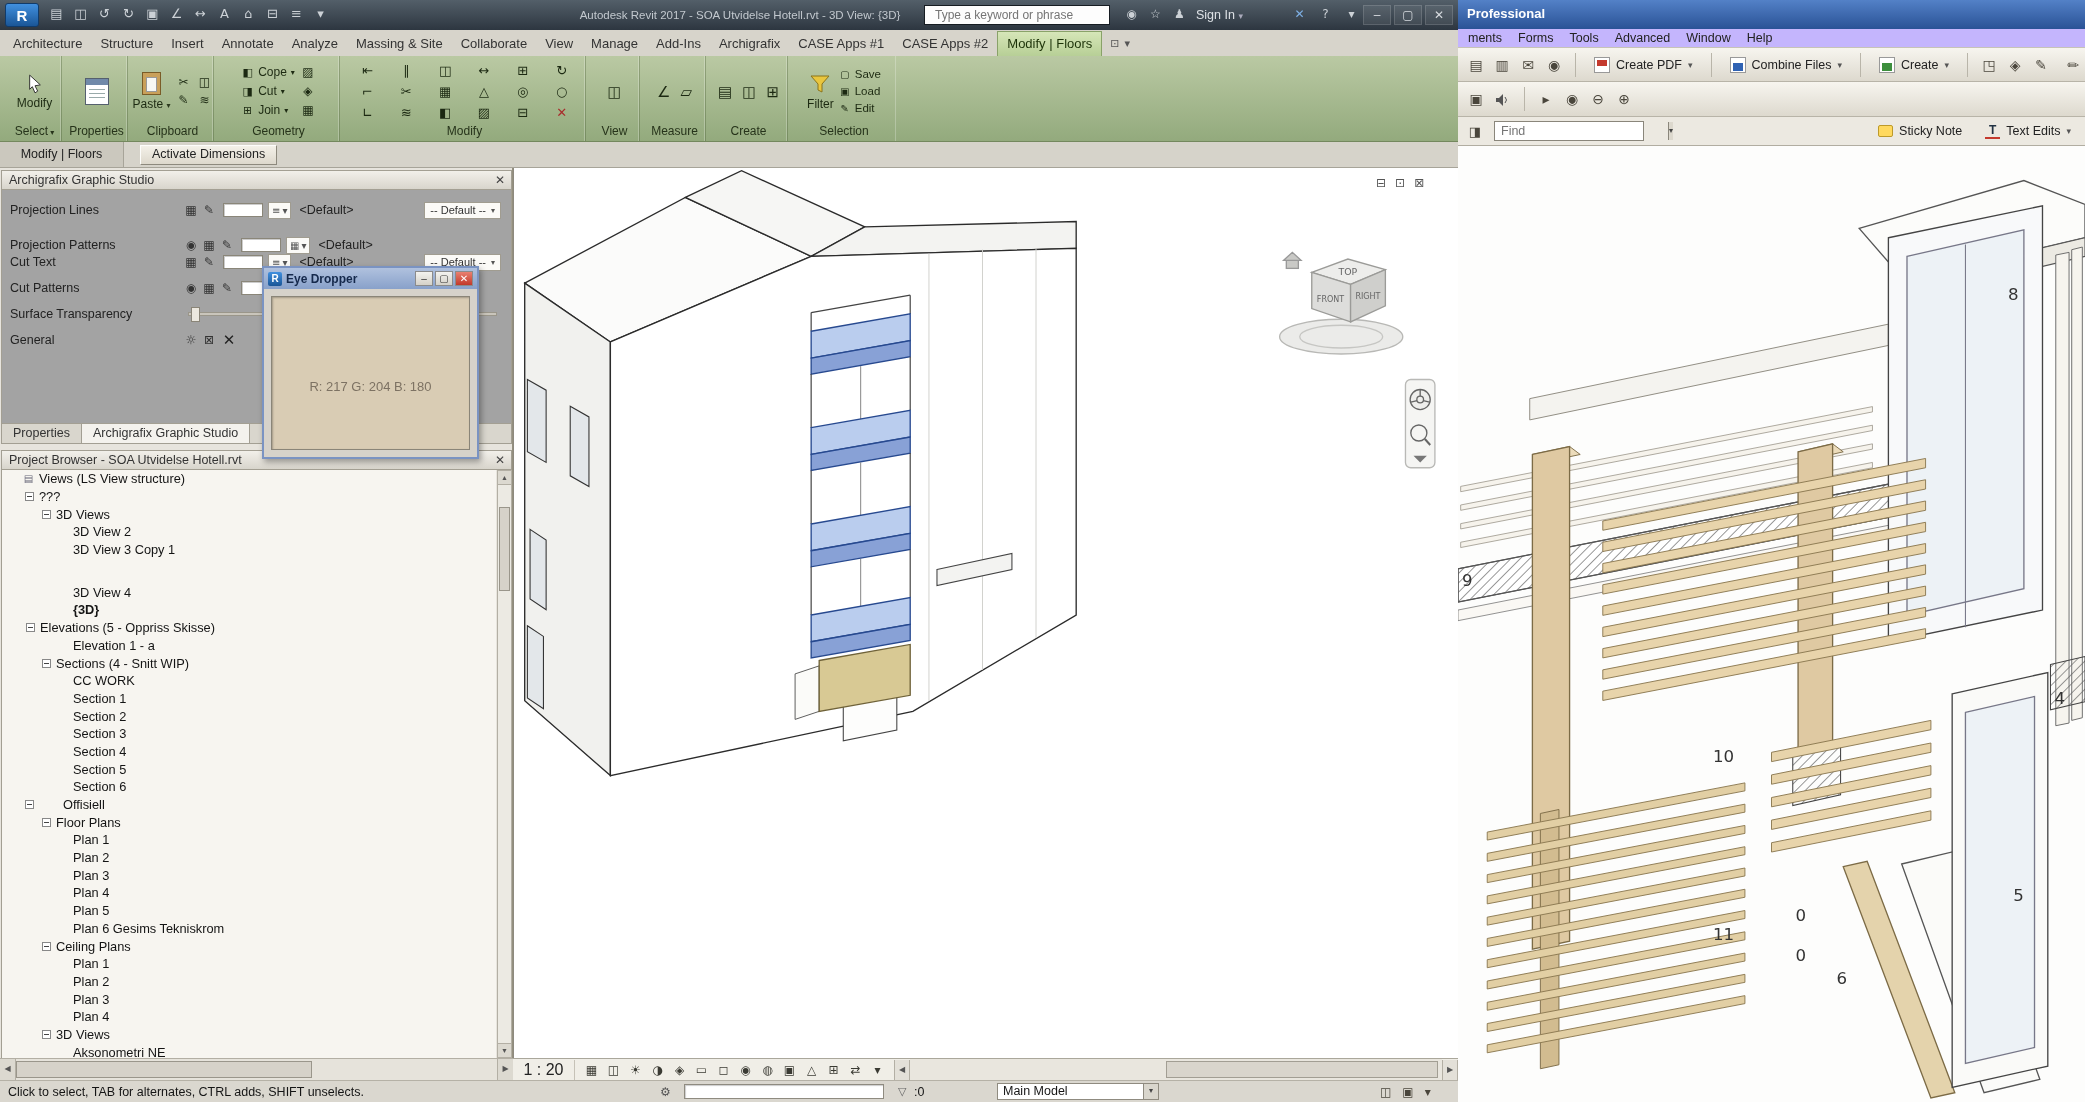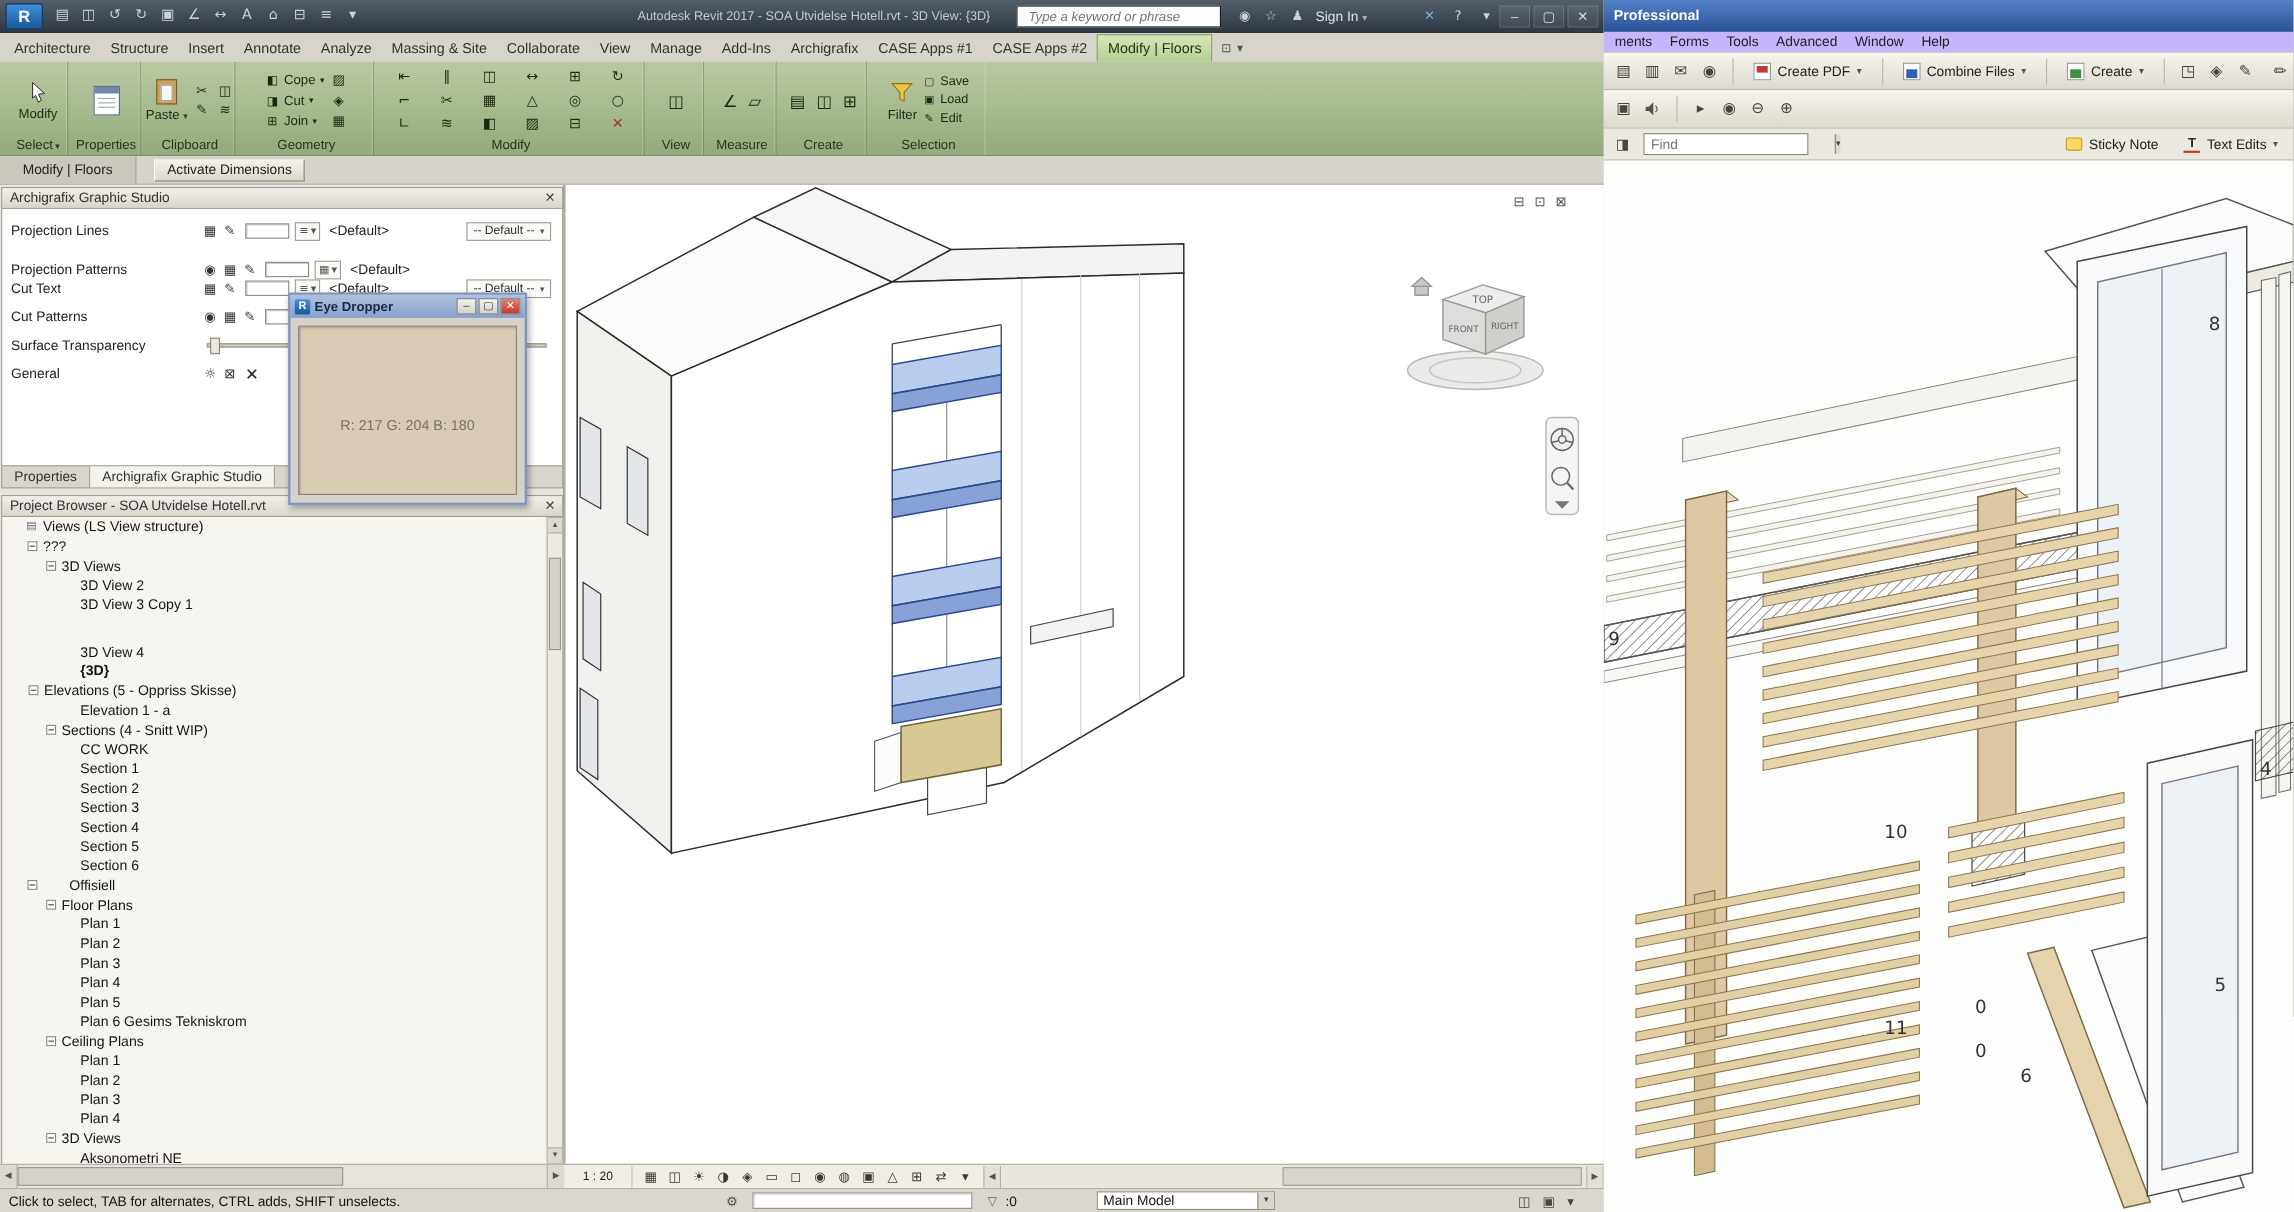--- a/index.html
+++ b/index.html
@@ -7,21 +7,21 @@
 body{position:relative;overflow:hidden;background:#8f8c83;font-family:"Liberation Sans","DejaVu Sans",sans-serif}
 .glyph{display:inline-block;text-align:center;font-family:"DejaVu Sans","Liberation Sans",sans-serif}
 svg{display:block;font-family:"DejaVu Sans","Liberation Sans",sans-serif}
 
 #revit{position:absolute;left:0;top:0;width:1458px;height:1102px;background:#e8e5df}
 .rv-title{position:absolute;left:0;top:0;width:100%;height:30px;background:linear-gradient(#535f69,#2d3640);color:#ccd1d6}
 .app-btn{position:absolute;left:5px;top:3px;width:34px;height:24px;border-radius:3px;background:linear-gradient(#4190df,#1a5697);border:1px solid #113b6a;color:#fff;font-weight:bold;text-align:center;line-height:23px;font-size:15px}
 .qat{position:absolute;left:48px;top:6px;display:flex;gap:7px}
 .qat .glyph{width:17px;font-size:13px;color:#ccd1d6}
 .rv-title-text{position:absolute;left:560px;width:360px;top:9px;text-align:center;font-size:11.5px;color:#c2c8ce;white-space:nowrap;overflow:hidden}
-.search-box{position:absolute;left:924px;top:5px;width:186px;height:20px;border-radius:0;border:1px solid #161c22;background:#fdfdfd;padding:0 10px;font-size:12px;font-style:italic;color:#666;outline:none}
+.search-box{position:absolute;left:924px;top:5px;width:186px;height:20px;border-radius:0;border:1px solid #161c22;background:#fdfdfd;padding:0 10px;font-size:12px;color:#666;outline:none}
 .info-icons{position:absolute;left:1124px;top:7px;display:flex;gap:9px}
 .info-icons .glyph{font-size:12px;color:#ccd1d6;width:15px}
 .signin{position:absolute;left:1196px;top:8px;font-size:12.5px;color:#dde1e5}
 .signin .dd{font-size:9px;color:#aab}
 .after-icons{position:absolute;left:1292px;top:7px;display:flex;gap:11px}
 .after-icons .glyph{font-size:12px;width:15px;color:#ccd1d6}
 .win-btns{position:absolute;right:5px;top:5px;display:flex;gap:3px}
 .win-btn{width:28px;height:20px;text-align:center;line-height:18px;font-size:12px;color:#d8dce0;background:rgba(255,255,255,.07);border:1px solid rgba(255,255,255,.14)}
 
 .tabstrip{position:absolute;left:0;top:30px;width:100%;height:26px;background:#d7d4cb;display:flex;align-items:flex-end;padding-left:4px}
@@ -58,21 +58,21 @@
 .clip-ic::after{content:"";position:absolute;left:3px;top:4px;right:3px;bottom:2px;background:#f7f7f3;border:1px solid #999}
 
 .opts{position:absolute;left:0;top:142px;width:100%;height:26px;background:#d6d3ca;border-bottom:1px solid #a7a499}
 .opts-ctx{position:absolute;left:0;top:0;width:124px;height:100%;background:#cbc8be;border-right:1px solid #a7a499;text-align:center;line-height:24px;font-size:12.5px;color:#222}
 .opts-btn{position:absolute;left:140px;top:3px;height:20px;padding:0 11px;background:linear-gradient(#f4f1e9,#ddd8cc);border:1px solid;border-color:#fdfdfb #8d897d #8d897d #fdfdfb;font-size:12.5px;line-height:17px;color:#222}
 
 #dock{position:absolute;left:0;top:168px;width:513px;height:912px;background:#e7e4dd;border-right:1px solid #94907f}
 .palette-hdr{position:absolute;left:1px;width:511px;height:20px;background:linear-gradient(#f2f0ea,#d8d5cc);border:1px solid #a39f93;font-size:12.5px;color:#333;line-height:18px;padding-left:7px}
 .palette-hdr .x{position:absolute;right:3px;top:1px;width:16px;text-align:center;color:#444;font-size:12px;line-height:16px}
 #ags-hdr{top:170px}
-#ags-body{position:absolute;left:1px;top:190px;width:511px;height:233px;background:#ffffff;border-left:1px solid #a39f93;border-right:1px solid #a39f93}
+#ags-body{position:absolute;left:1px;top:190px;width:511px;height:233px;background:#a3a3a3;border-left:1px solid #a39f93;border-right:1px solid #a39f93}
 .ags-row{position:absolute;left:0;width:100%;height:26px;display:flex;align-items:center;padding-left:8px;font-size:12.5px;color:#222}
 .ags-label{width:172px;flex:none}
 .mini{width:18px;height:16px;line-height:16px;text-align:center;font-size:12px;color:#333;flex:none}
 .swatch{width:40px;height:14px;background:#fff;border:1px solid #8a8679;box-shadow:inset 1px 1px 0 #ccc;flex:none;margin:0 5px}
 .patt{display:flex;align-items:center;border:1px solid #a09c90;background:#fbfaf7;height:17px;padding:0 3px;font-size:10px;color:#555;gap:2px;flex:none}
 .defval{margin-left:8px;color:#222;white-space:nowrap}
 .extra{margin-left:auto;margin-right:10px;border:1px solid #a09c90;background:#fbfaf7;height:17px;line-height:15px;padding:0 5px;font-size:11px;color:#333;display:flex;gap:5px;align-items:center}
 .extra .dd{font-size:8px;color:#555}
 .sl-track{flex:1;height:4px;background:#c9c5bb;border:1px solid #9a968a;margin:0 14px 0 6px;position:relative}
 .sl-thumb{position:absolute;left:2px;top:-6px;width:9px;height:15px;background:#ece8df;border:1px solid #8a8578}
@@ -96,21 +96,21 @@
 #dock-hscroll{position:absolute;left:0;top:1058px;width:513px;height:22px;background:#e6e3db;border-top:1px solid #b3afa4;display:flex;align-items:stretch}
 .hs-btn{width:16px;text-align:center;font-size:8px;color:#555;line-height:20px;background:#dcd9d0;flex:none}
 .hs-btn.l{border-right:1px solid #b3afa4}.hs-btn.r{border-left:1px solid #b3afa4}
 .hs-thumb{width:296px;background:#d6d2c9;border:1px solid #9a968b;margin:2px 0;flex:none}
 .hs-track{flex:1}
 
 #viewport{position:absolute;left:513px;top:168px;width:945px;height:890px;background:#fff;border-left:1px solid #8e8a7f;overflow:hidden}
 .vp-winbtns{position:absolute;left:862px;top:8px;display:flex;gap:9px}
 .vp-winbtns .glyph{font-size:12px;color:#555}
 #vcbar{position:absolute;left:513px;top:1058px;width:945px;height:22px;background:#f0eee7;border-top:1px solid #aaa79b;display:flex;align-items:center}
-.scale-lbl{width:62px;text-align:center;font-size:11px;color:#222;border-right:1px solid #c6c2b7;line-height:20px;flex:none}
+.scale-lbl{width:62px;text-align:center;font-size:16px;color:#222;border-right:1px solid #c6c2b7;line-height:20px;flex:none}
 .vc-icons{display:flex;gap:7px;padding:0 9px}
 .vc-icons .glyph{font-size:12px;color:#3a3a33;width:15px}
 .hsb-btn{width:16px;font-size:8px;color:#555;text-align:center;background:#e3e0d8;border-left:1px solid #b3afa4;border-right:1px solid #b3afa4;line-height:20px;flex:none}
 .hsb-track{flex:1;position:relative;background:#e9e6de;height:100%}
 .hsb-thumb{position:absolute;right:4px;width:272px;top:2px;bottom:2px;background:#d9d5cc;border:1px solid #a29e93}
 
 #statusbar{position:absolute;left:0;top:1080px;width:1458px;height:22px;background:#dad7cf;border-top:1px solid #b5b1a6;font-size:12.5px;color:#151515}
 .sb-hint{position:absolute;left:8px;top:4px}
 .sb-gear{position:absolute;left:660px;top:4px;color:#555;font-size:12px}
 .sb-field{position:absolute;left:684px;top:3px;width:200px;height:15px;background:#fff;border:1px solid #8f8b80;box-shadow:inset 1px 1px 1px #ccc}

